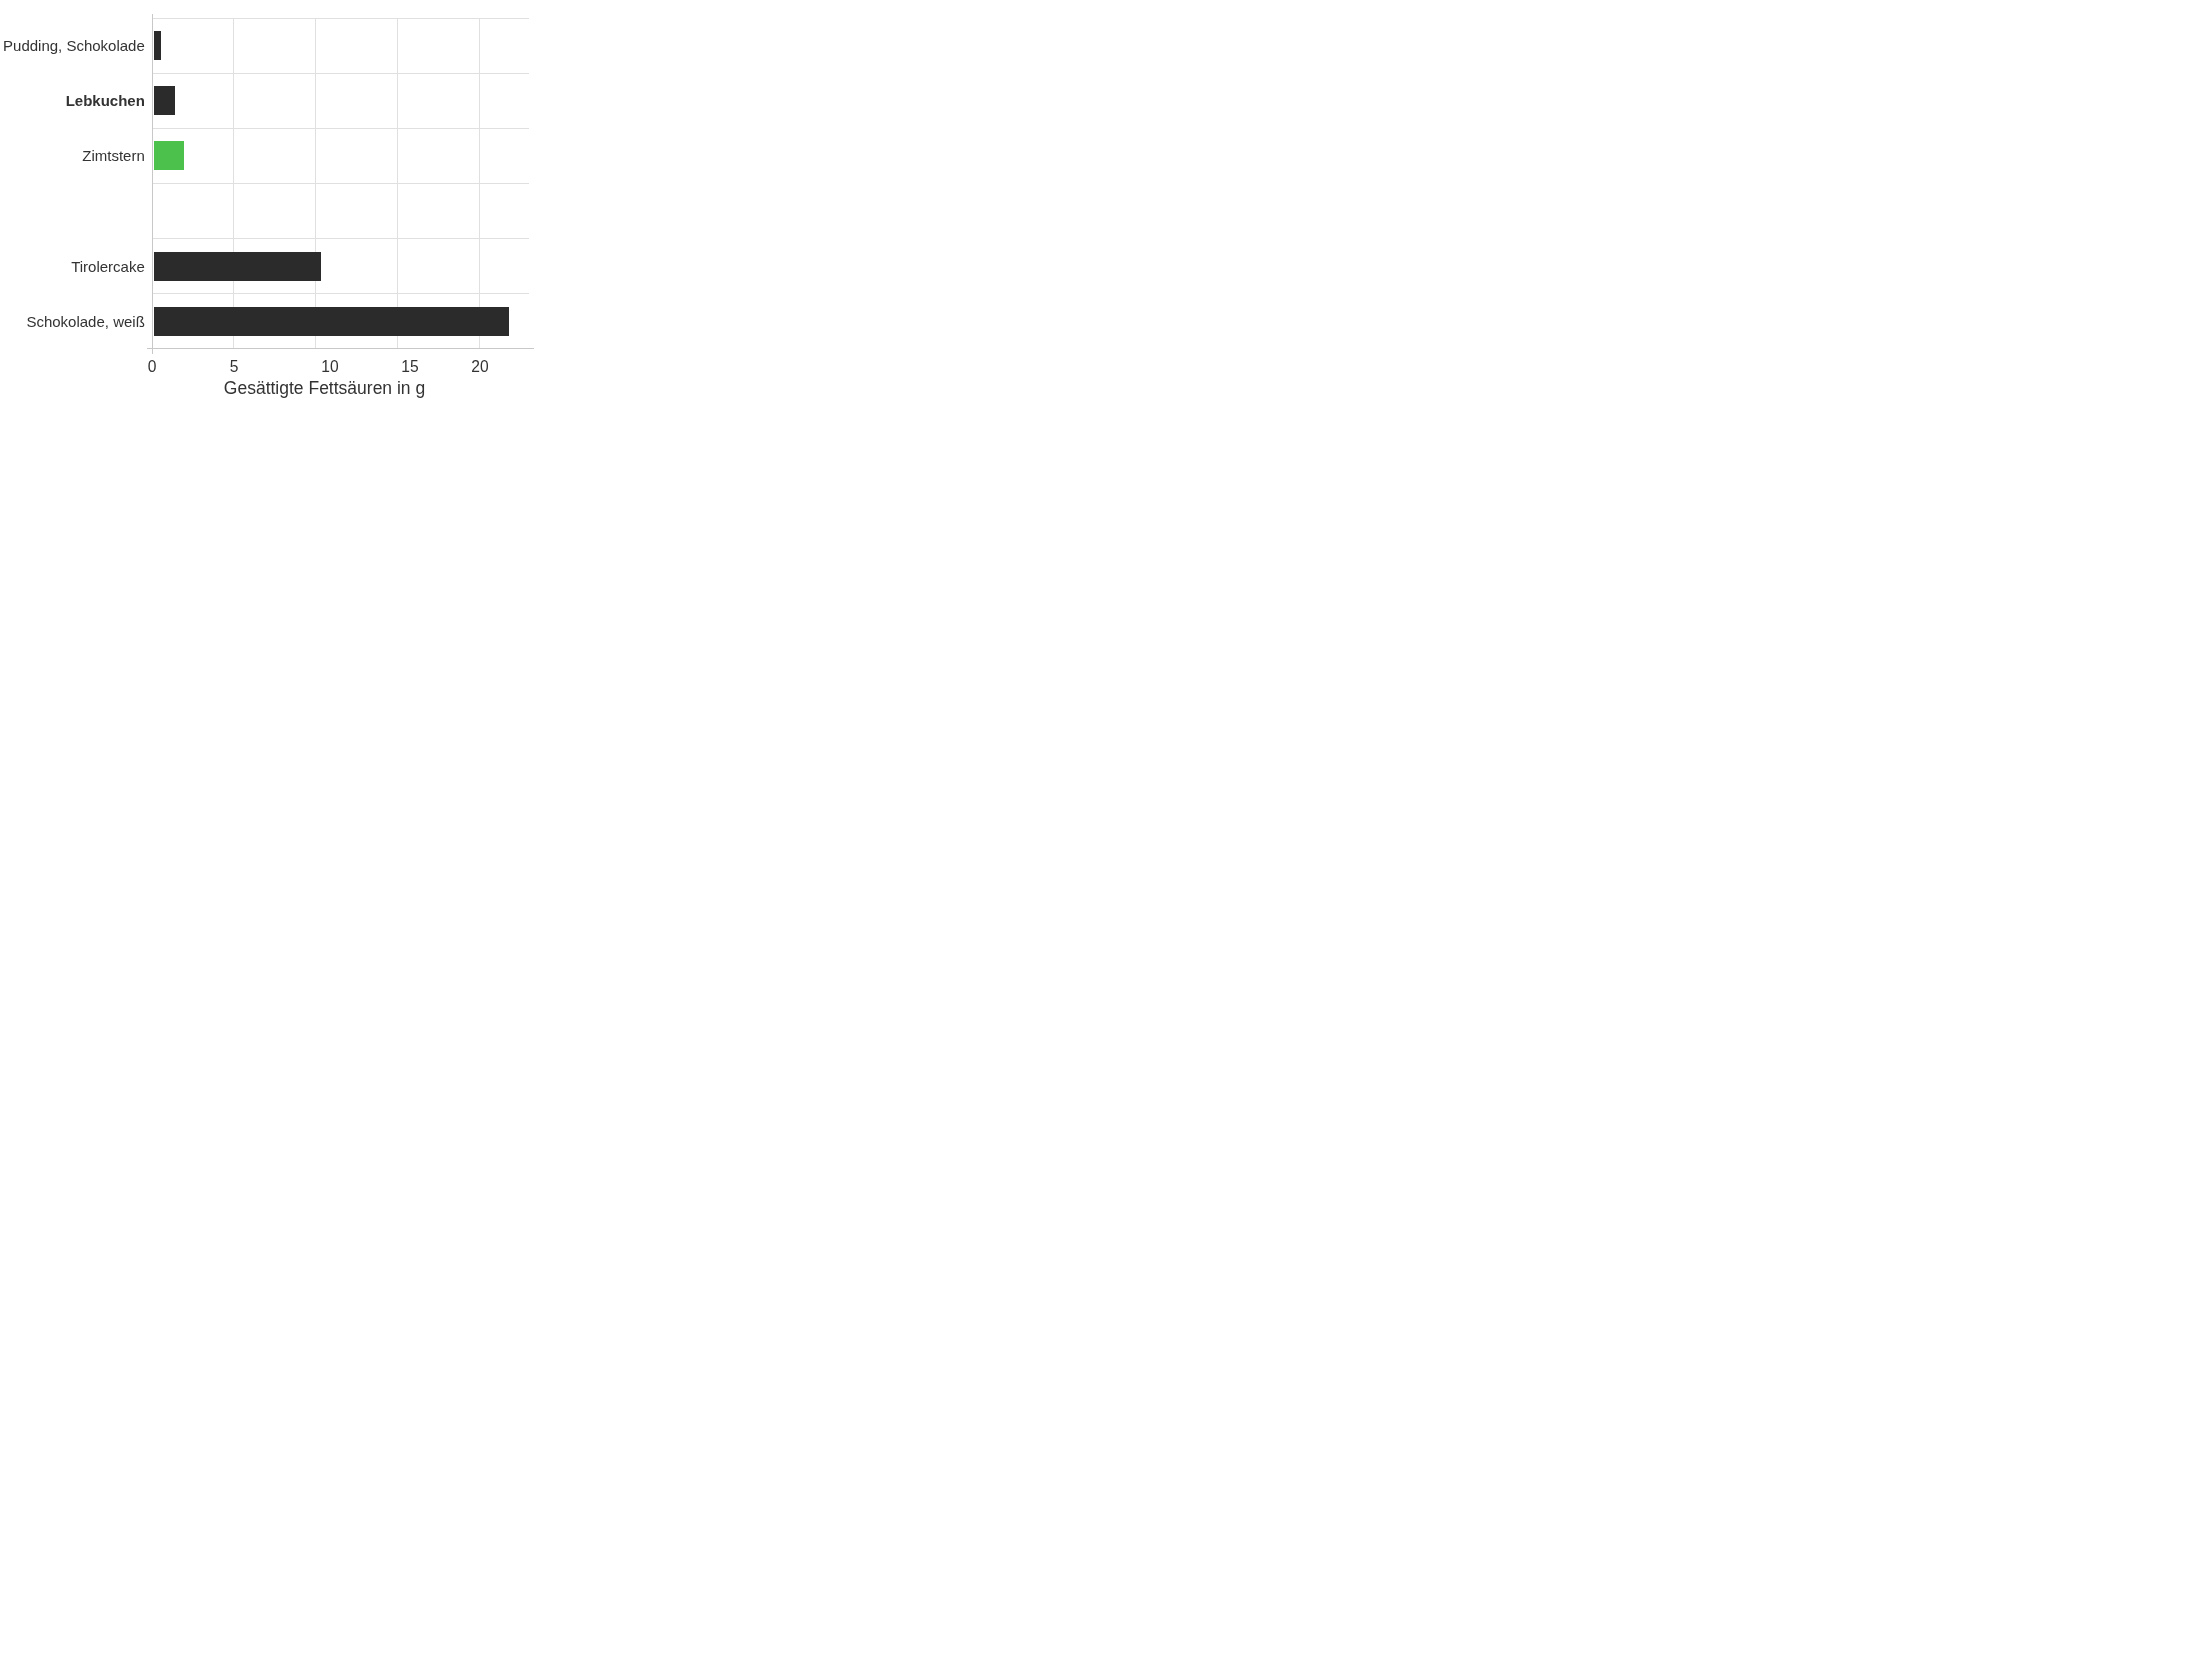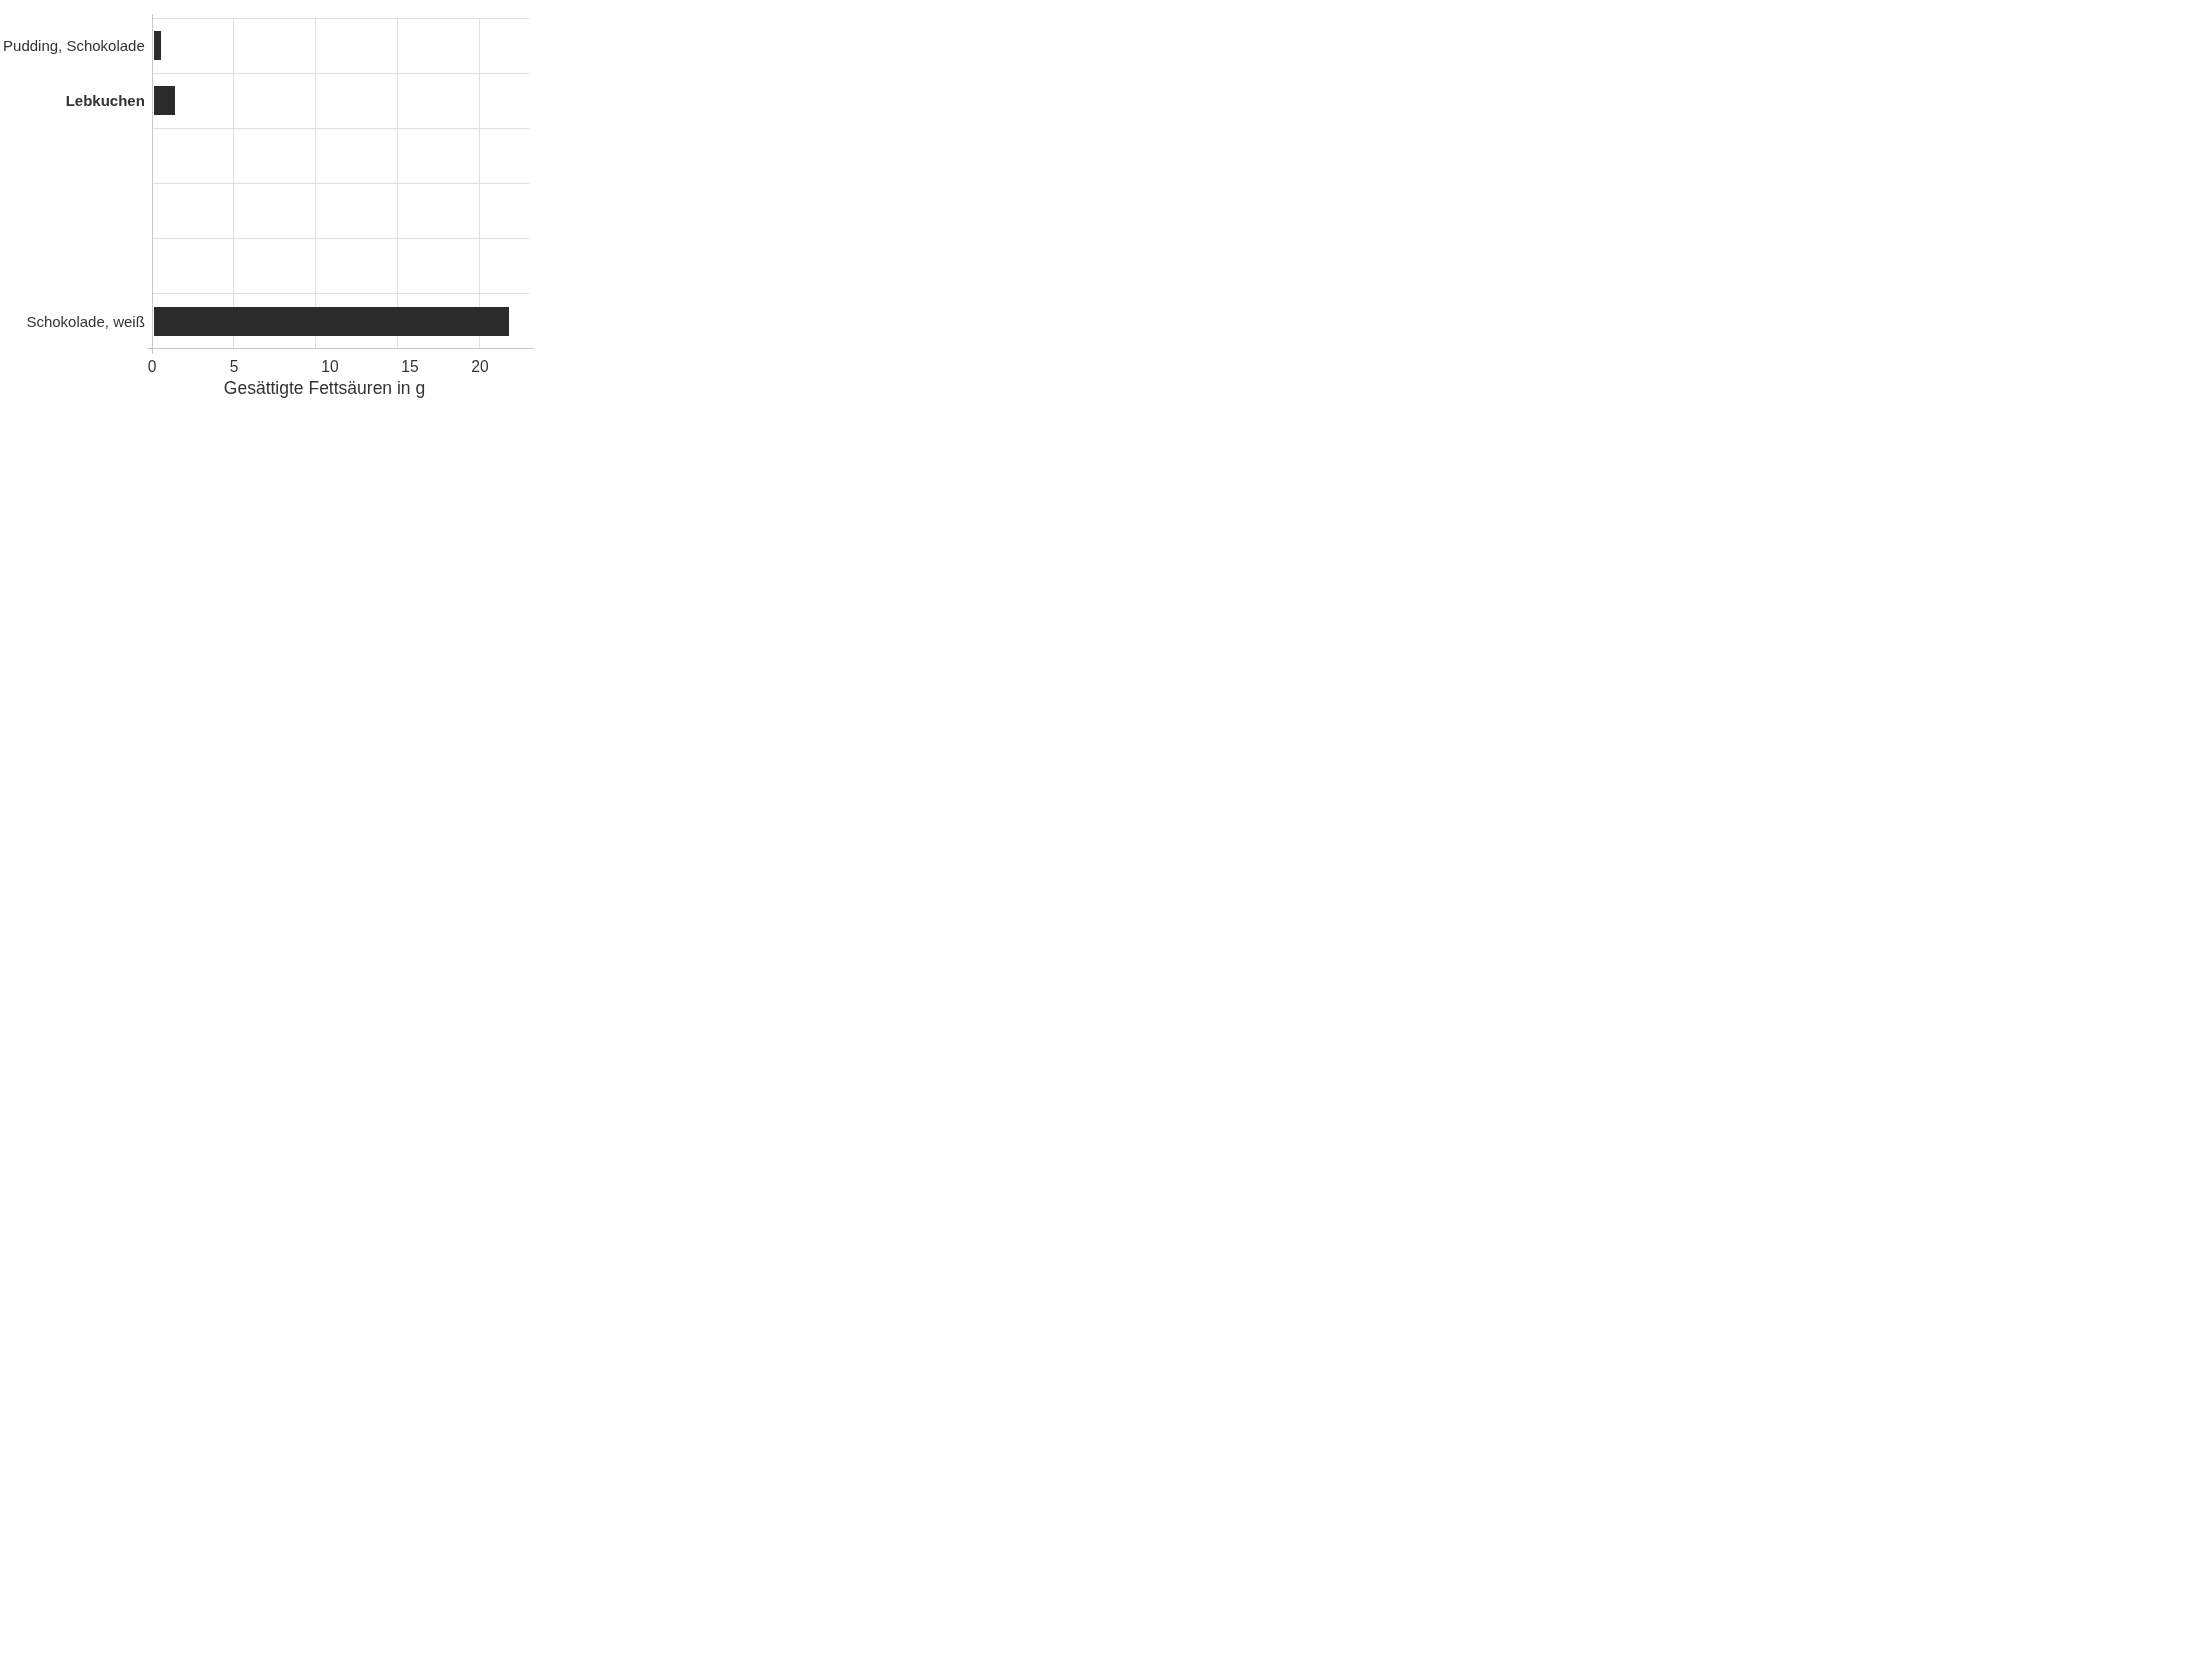--- a/index.html
+++ b/index.html
@@ -125,20 +125,28 @@
       <div class="grid-line-h" style="top: 275px;"></div>
       <div class="grid-line-h" style="top: -0.5px;"></div>
       <div class="bar-slot" style="top: 0px; height: 55px;">
         <div class="bar" style="width: 6.6px;"></div>
         <div class="y-label">Pudding, Schokolade</div>
       </div>
       <div class="bar-slot" style="top: 55px; height: 55px; font-weight: bold;">
         <div class="bar" style="width: 21px;"></div>
         <div class="y-label">Lebkuchen</div>
       </div>
+      <div class="bar-slot" style="top: 110px; height: 55px;">
+        <div class="bar highlight" style="width: 29.5px;"></div>
+        <div class="y-label">Zimtstern</div>
+      </div>
+      <div class="bar-slot" style="top: 221px; height: 55px;">
+        <div class="bar" style="width: 167px;"></div>
+        <div class="y-label">Tirolercake</div>
+      </div>
       <div class="bar-slot" style="top: 276px; height: 55px;">
         <div class="bar" style="width: 355px;"></div>
         <div class="y-label">Schokolade, weiß</div>
       </div>
       <div class="axis-line-y"></div>
       <div class="axis-line-x"></div>
     </div>
   <div class="x-axis-title">Gesättigte Fettsäuren in g</div>
 </div>
 

